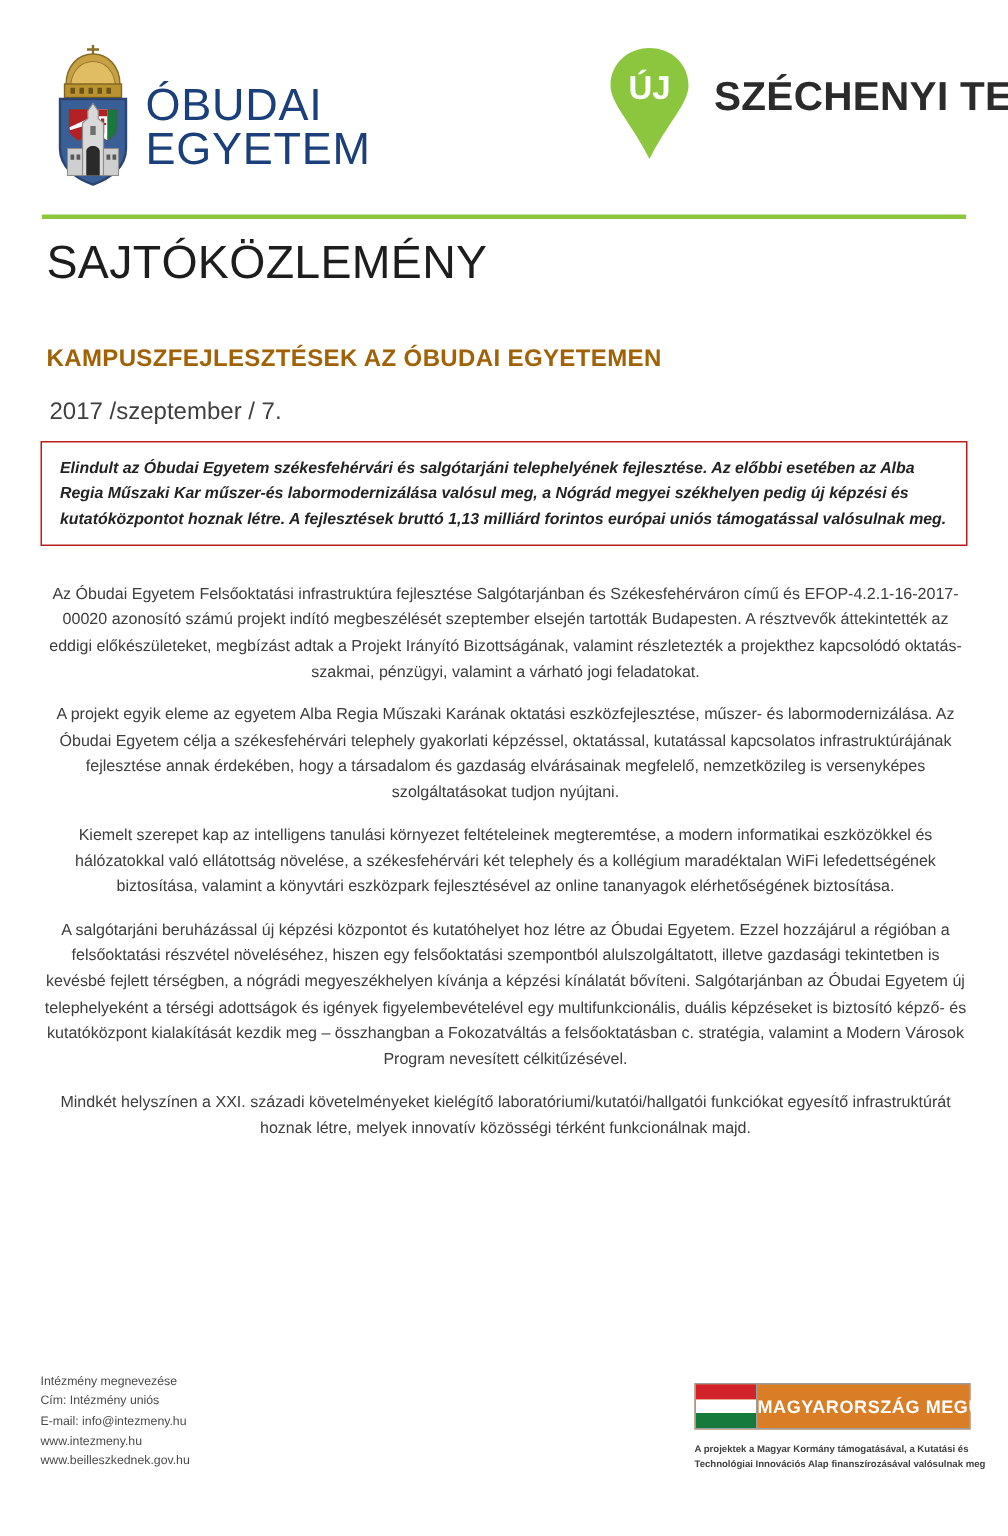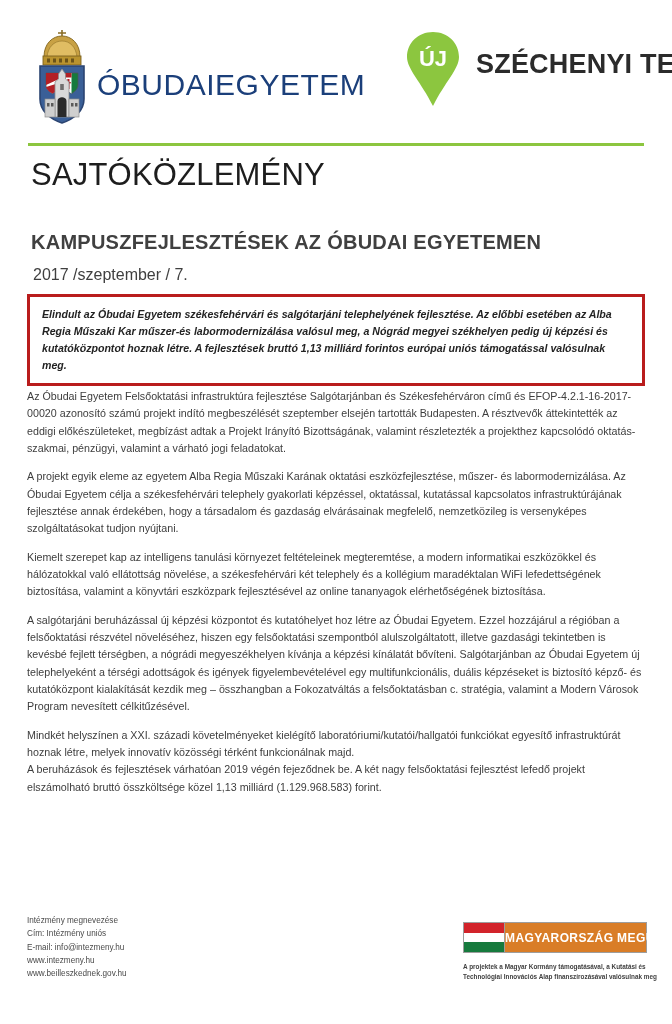--- a/index.html
+++ b/index.html
@@ -34,21 +34,21 @@
   .crest {
     width: 52px;
     height: 98px;
     position: relative;
     flex: none;
   }
   .crest svg { display: block; }
 
   .obuda-wordmark {
     display: flex;
-    flex-direction: row;
+    flex-direction: column;
     line-height: 0.98;
     color: #1b3f7a;
     font-family: "Liberation Sans", sans-serif;
     font-weight: 400;
     font-size: 30px;
     letter-spacing: 0.5px;
     padding-top: 18px;
   }
   .obuda-wordmark span { display: block; }
 
@@ -100,43 +100,43 @@
     font-size: 31px;
     font-weight: 400;
     color: #1d1d1d;
     letter-spacing: 0.2px;
     font-family: "Liberation Sans", sans-serif;
   }
   .subtitle {
     position: absolute;
     left: 31px;
     top: 231px;
-    font-size: 20px;
-    font-weight: bold;
-    color: #404040;
+    font-size: 16px;
+    font-weight: bold;
+    color: #a16207;
     letter-spacing: 0.25px;
     font-family: "Liberation Sans", sans-serif;
   }
   .date-line {
     position: absolute;
     left: 33px;
     top: 266px;
     font-size: 16px;
     color: #3f3f3f;
     font-family: "Liberation Sans", sans-serif;
   }
 
   
   .lead-box {
     position: absolute;
     left: 27px;
     top: 294px;
     width: 618px;
     box-sizing: border-box;
-    border: 3px solid #b91c1c;
+    border: 1px solid #b91c1c;
     padding: 9px 11px 8px 12px;
   }
   .lead-box p {
     margin: 0;
     font-size: 10.6px;
     line-height: 1.62;
     font-weight: bold;
     font-style: italic;
     color: #232323;
     text-align: left;
@@ -147,21 +147,21 @@
     position: absolute;
     left: 27px;
     top: 388px;
     width: 620px;
   }
   .content p {
     margin: 0 0 11px 0;
     font-size: 10.7px;
     line-height: 1.62;
     color: #3d3d3d;
-    text-align: left;
+    text-align: center;
   }
   .content p.tight {
     margin-bottom: 0;
   }
 
   
   .footer {
     position: absolute;
     left: 0;
     top: 912px;
@@ -297,21 +297,20 @@
   <div class="lead-box">
     <p>Elindult az Óbudai Egyetem székesfehérvári és salgótarjáni telephelyének fejlesztése. Az előbbi esetében az Alba Regia Műszaki Kar műszer-és labormodernizálása valósul meg, a Nógrád megyei székhelyen pedig új képzési és kutatóközpontot hoznak létre. A fejlesztések bruttó 1,13 milliárd forintos európai uniós támogatással valósulnak meg.</p>
   </div>
 
   <div class="content">
     <p>Az Óbudai Egyetem Felsőoktatási infrastruktúra fejlesztése Salgótarjánban és Székesfehérváron című és EFOP-4.2.1-16-2017-00020 azonosító számú projekt indító megbeszélését szeptember elsején tartották Budapesten. A résztvevők áttekintették az eddigi előkészületeket, megbízást adtak a Projekt Irányító Bizottságának, valamint részletezték a projekthez kapcsolódó oktatás-szakmai, pénzügyi, valamint a várható jogi feladatokat.</p>
     <p>A projekt egyik eleme az egyetem Alba Regia Műszaki Karának oktatási eszközfejlesztése, műszer- és labormodernizálása. Az Óbudai Egyetem célja a székesfehérvári telephely gyakorlati képzéssel, oktatással, kutatással kapcsolatos infrastruktúrájának fejlesztése annak érdekében, hogy a társadalom és gazdaság elvárásainak megfelelő, nemzetközileg is versenyképes szolgáltatásokat tudjon nyújtani.</p>
     <p>Kiemelt szerepet kap az intelligens tanulási környezet feltételeinek megteremtése, a modern informatikai eszközökkel és hálózatokkal való ellátottság növelése, a székesfehérvári két telephely és a kollégium maradéktalan WiFi lefedettségének biztosítása, valamint a könyvtári eszközpark fejlesztésével az online tananyagok elérhetőségének biztosítása.</p>
     <p>A salgótarjáni beruházással új képzési központot és kutatóhelyet hoz létre az Óbudai Egyetem. Ezzel hozzájárul a régióban a felsőoktatási részvétel növeléséhez, hiszen egy felsőoktatási szempontból alulszolgáltatott, illetve gazdasági tekintetben is kevésbé fejlett térségben, a nógrádi megyeszékhelyen kívánja a képzési kínálatát bővíteni. Salgótarjánban az Óbudai Egyetem új telephelyeként a térségi adottságok és igények figyelembevételével egy multifunkcionális, duális képzéseket is biztosító képző- és kutatóközpont kialakítását kezdik meg – összhangban a Fokozatváltás a felsőoktatásban c. stratégia, valamint a Modern Városok Program nevesített célkitűzésével.</p>
     <p class="tight">Mindkét helyszínen a XXI. századi követelményeket kielégítő laboratóriumi/kutatói/hallgatói funkciókat egyesítő infrastruktúrát hoznak létre, melyek innovatív közösségi térként funkcionálnak majd.</p>
-    <p>A beruházások és fejlesztések várhatóan 2019 végén fejeződnek be. A két nagy felsőoktatási fejlesztést lefedő projekt elszámolható bruttó összköltsége közel 1,13 milliárd (1.129.968.583) forint.</p>
   </div>
 </div>
 
 <div class="footer">
 
   <div class="footer-contact">
     <div>Intézmény megnevezése</div>
     <div>Cím: Intézmény uniós</div>
     <div>E-mail: info@intezmeny.hu</div>
     <div>www.intezmeny.hu</div>

